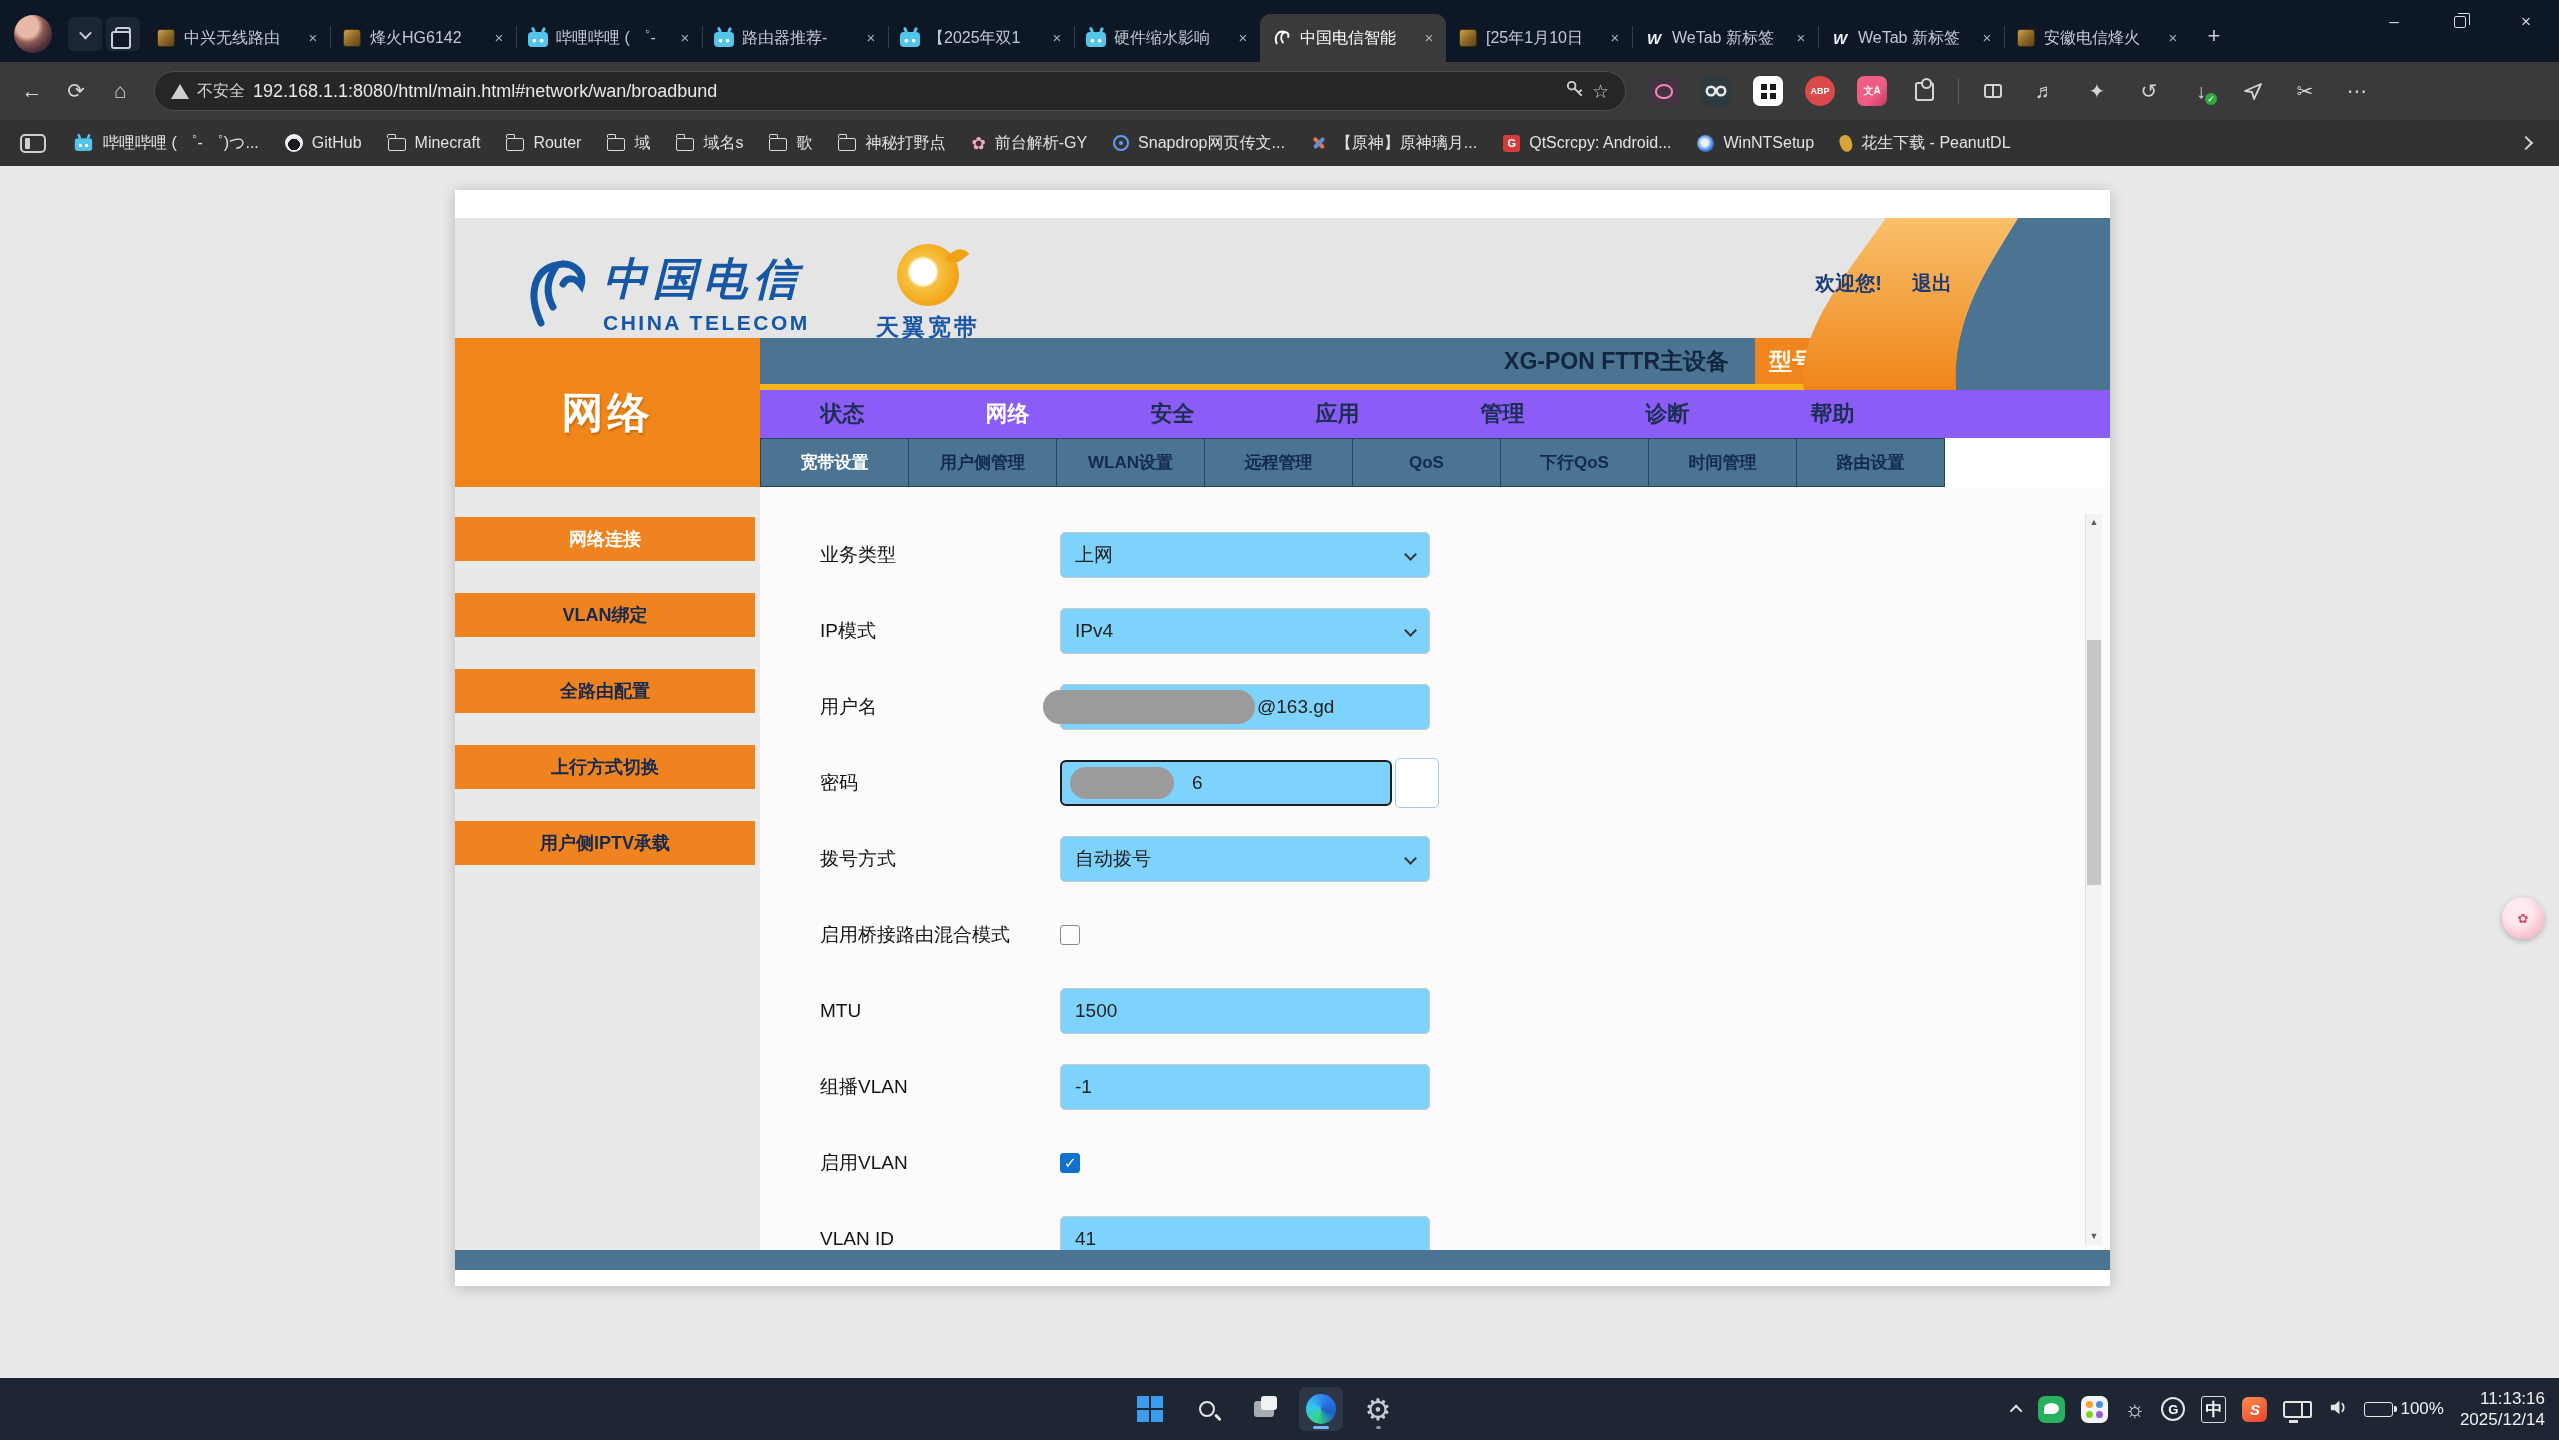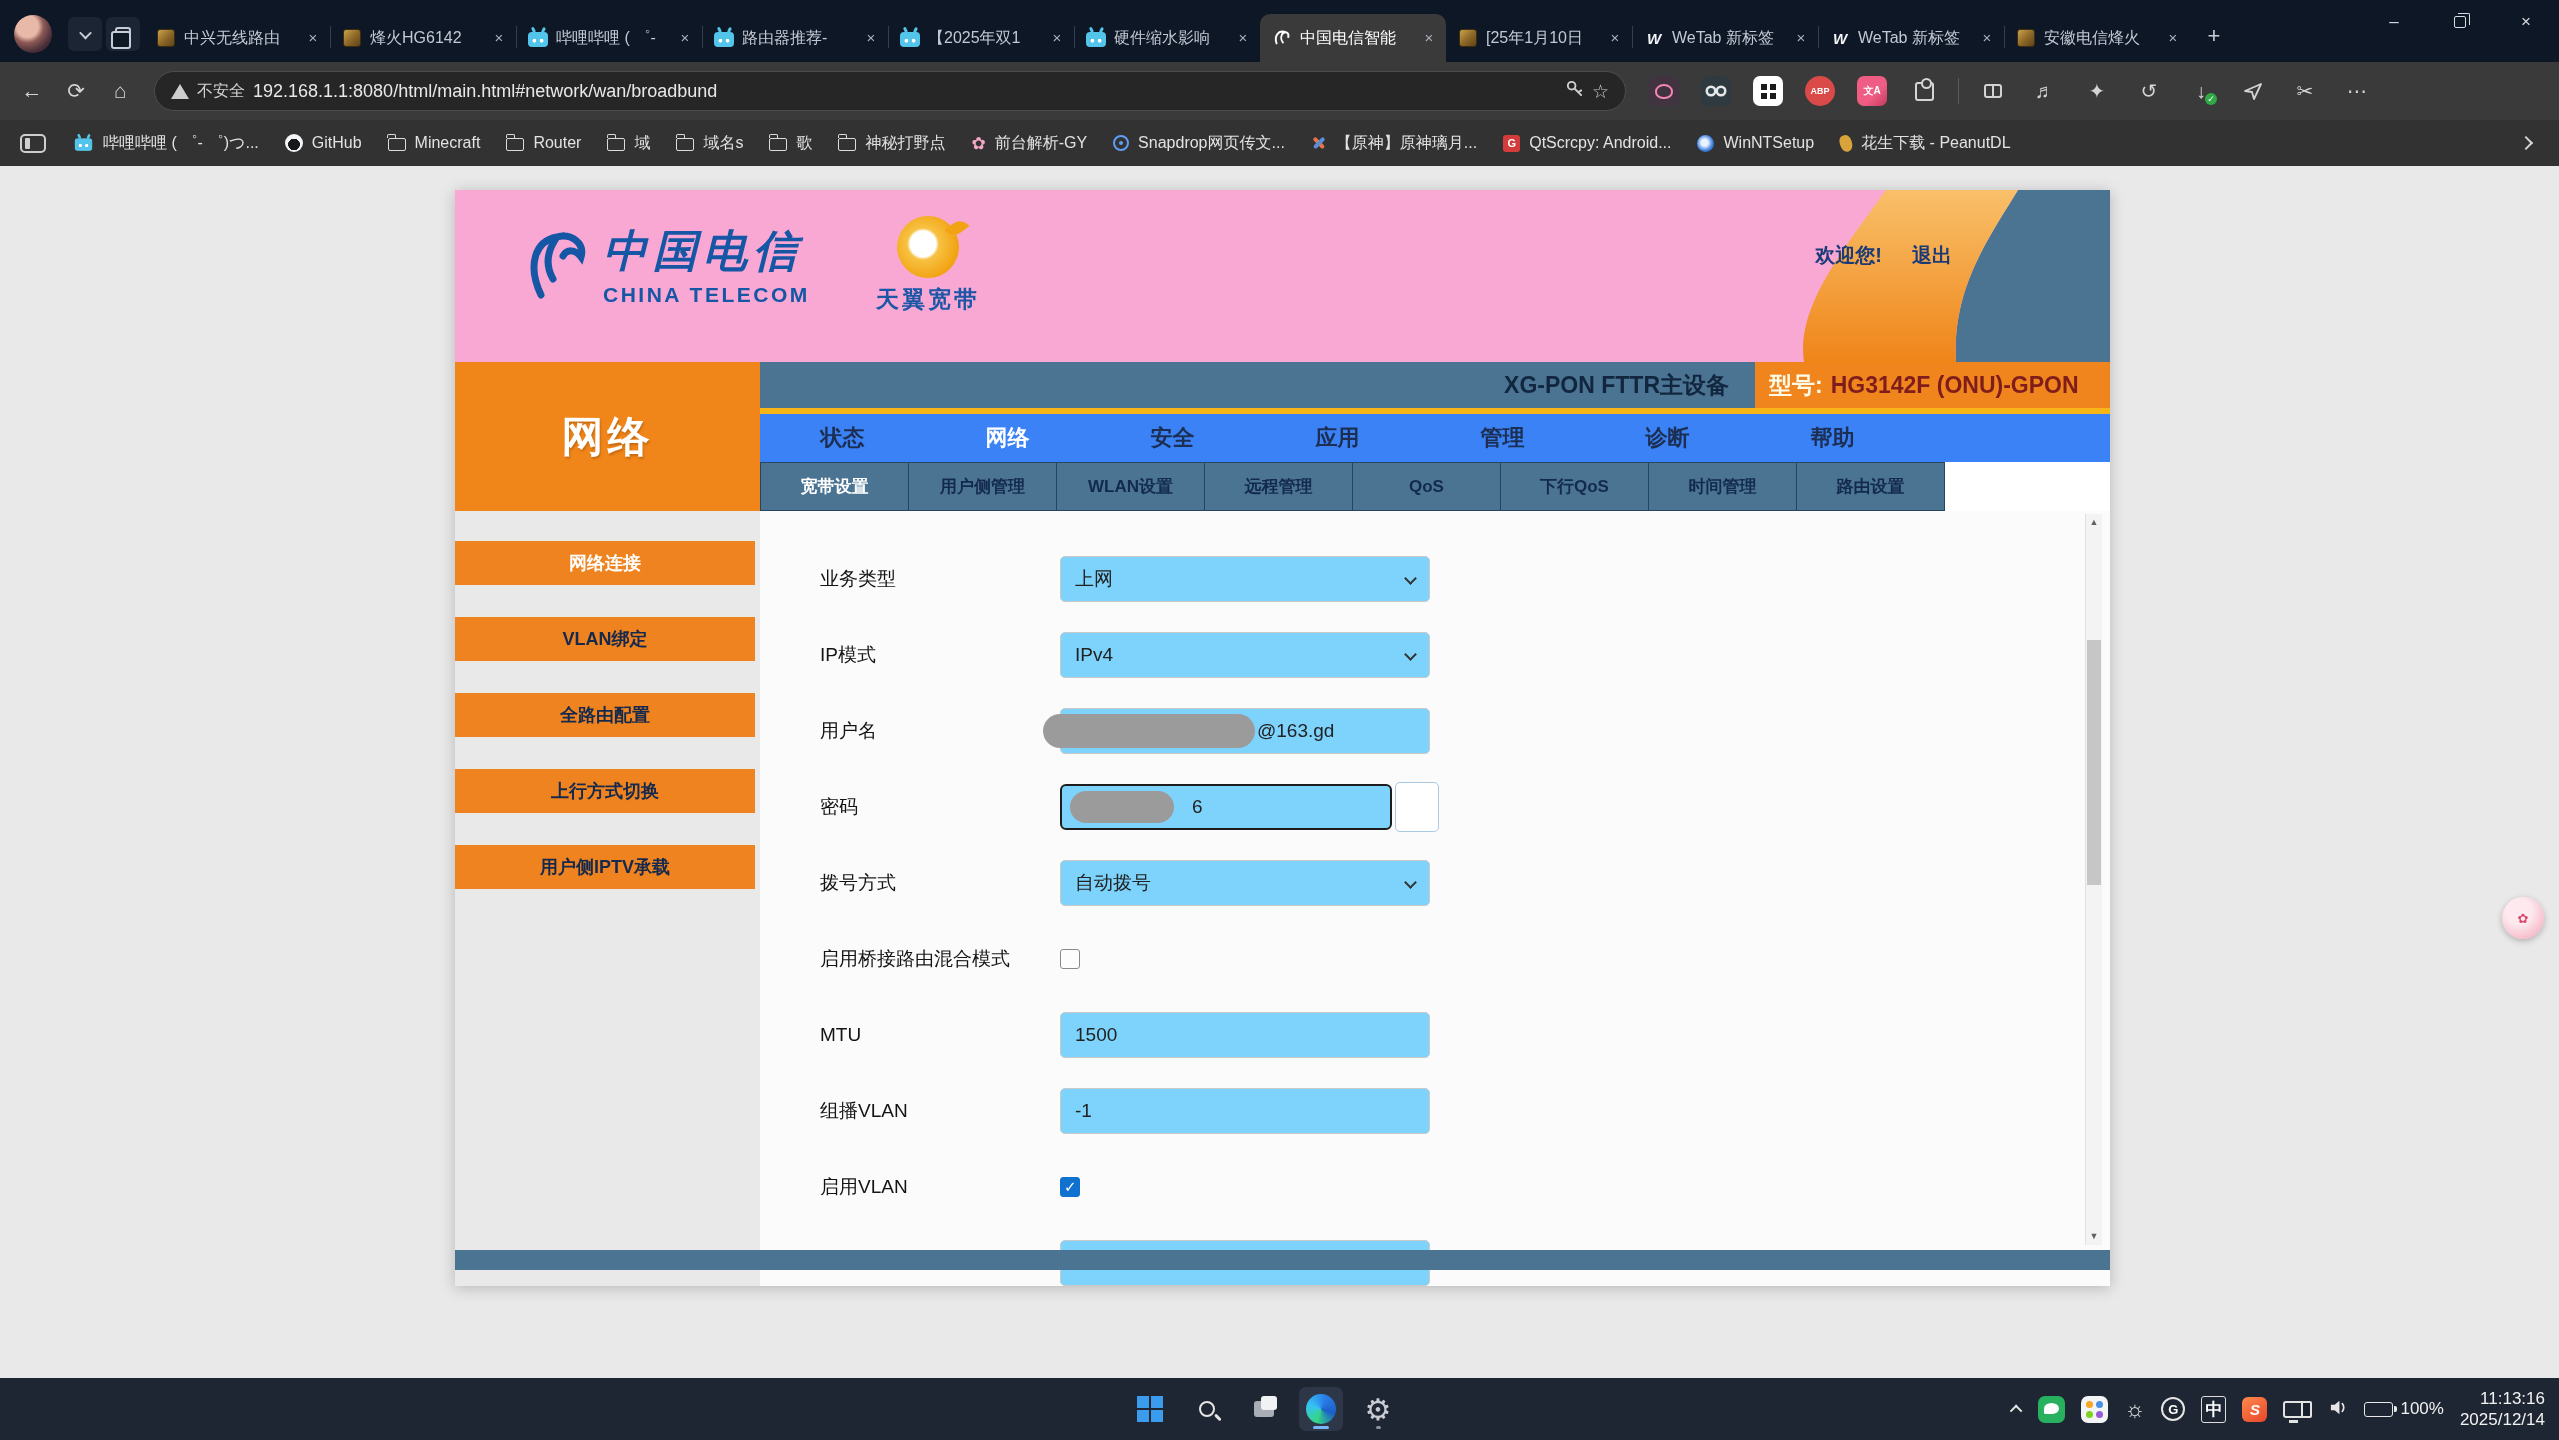--- a/index.html
+++ b/index.html
@@ -76,42 +76,42 @@
   .bm-genshin::after { background:#5a8fd8; transform:rotate(-45deg); }
   .bm-qt { width:17px; height:17px; background:#d43c3c; border-radius:3px; color:#fff; font-size:11px; font-weight:bold; display:flex; align-items:center; justify-content:center; }
   .bm-winnt { width:17px; height:17px; border-radius:50%; background:radial-gradient(circle at 45% 45%, #eaf3ff 0 25%, #3d7fe0 60%, #1b4ea0 100%); }
   .bm-peanut { width:12px; height:17px; background:#d9a33c; border-radius:6px 6px 7px 7px / 8px 8px 9px 9px; transform:rotate(-18deg); }
   .bm-chev { margin-left:auto; width:10px; height:10px; border-right:2.4px solid #d5d5d5; border-top:2.4px solid #d5d5d5; transform:rotate(45deg); margin-right:14px; }
 
   
   .viewport { position:relative; height:1212px; background:#e9e9e9; }
   .page { position:absolute; left:455px; top:24px; width:1655px; height:1096px; background:#fff; box-shadow:0 2px 14px rgba(0,0,0,.22); overflow:hidden; }
 
-  .pg-header { height:172px; position:relative; background:#f9a8d4; }
+  .pg-header { height:120px; position:relative; background:#e5e5e5;margin-top:28px; }
   .swoosh { position:absolute; right:0; top:0; }
   .ct-brand { position:absolute; left:68px; top:32px; display:flex; align-items:center; gap:14px; }
   .ct-texts .cn { color:#1557a5; font-size:44px; font-weight:bold; letter-spacing:6px; font-style:italic; }
   .ct-texts .en { color:#1557a5; font-size:21px; font-weight:bold; letter-spacing:2.5px; margin-top:2px; }
   .ty-brand { position:absolute; left:398px; top:26px; width:150px; text-align:center; }
   .ty-swirl { width:62px; height:62px; margin:0 auto; border-radius:50%; background:radial-gradient(circle at 42% 45%, #fff 0 26%, #f7c243 32%, #f2a313 70%, #e88d0a 100%); position:relative; }
   .ty-swirl::after { content:""; position:absolute; right:-9px; top:6px; width:22px; height:12px; border-radius:0 12px 0 12px; background:#f2a313; transform:rotate(-38deg); }
   .ty-name { color:#1b57a6; font-size:23px; font-weight:bold; letter-spacing:3px; margin-top:6px; }
   .welcome-row { position:absolute; right:158px; top:52px; display:flex; gap:30px; z-index:3; }
   .welcome-row span { color:#1a3a78; font-size:20px; font-weight:bold; }
 
   .band { display:flex; }
   .net-block { width:305px; height:149px; background:#f08519; display:flex; align-items:center; justify-content:center; flex:none; }
   .net-block span { color:#fff; font-size:42px; font-weight:bold; letter-spacing:4px; text-shadow:1px 2px 2px rgba(120,60,0,.35); }
   .band-right { flex:1; min-width:0; }
   .device-row { height:46px; display:flex; }
   .xgpon { flex:1; background:#4a7491; display:flex; align-items:center; justify-content:flex-end; padding-right:26px; color:#12263f; font-size:23px; font-weight:bold; }
   .model { width:355px; background:#f0851e; display:flex; align-items:center; padding-left:14px; gap:8px; font-size:23px; font-weight:bold; white-space:nowrap; overflow:hidden; flex:none; }
   .model .ml { color:#fdfbe8; } .model .mv { color:#7f1d1d; }
   .gold-line { height:6px; background:#f7b517; }
-  .nav-row { height:48px; background:#3b82f6; display:flex; align-items:center; }
+  .nav-row { height:48px; background:#8b5cf6; display:flex; align-items:center; }
   .nav-item { width:165px; text-align:center; color:#1c2f52; font-size:22px; font-weight:bold; cursor:pointer; }
   .nav-item.active { color:#fff; }
   .subtab-row { height:49px; background:#fff; display:flex; }
   .subtab { width:149px; background:#4a7492; border:1px solid #27455e; margin-left:-1px; display:flex; align-items:center; justify-content:center; color:#132a4d; font-size:17px; font-weight:bold; cursor:pointer; }
   .subtab:first-child { margin-left:0; }
   .subtab.active { color:#fff; }
 
   .main { display:flex; height:775px; }
   .side-col { width:305px; background:#e9e9e9; padding-top:30px; flex:none; }
   .side-btn { width:300px; height:44px; background:#ef8320; margin:0 0 32px 0; display:flex; align-items:center; justify-content:center; color:#15294d; font-size:18px; font-weight:bold; cursor:pointer; }

